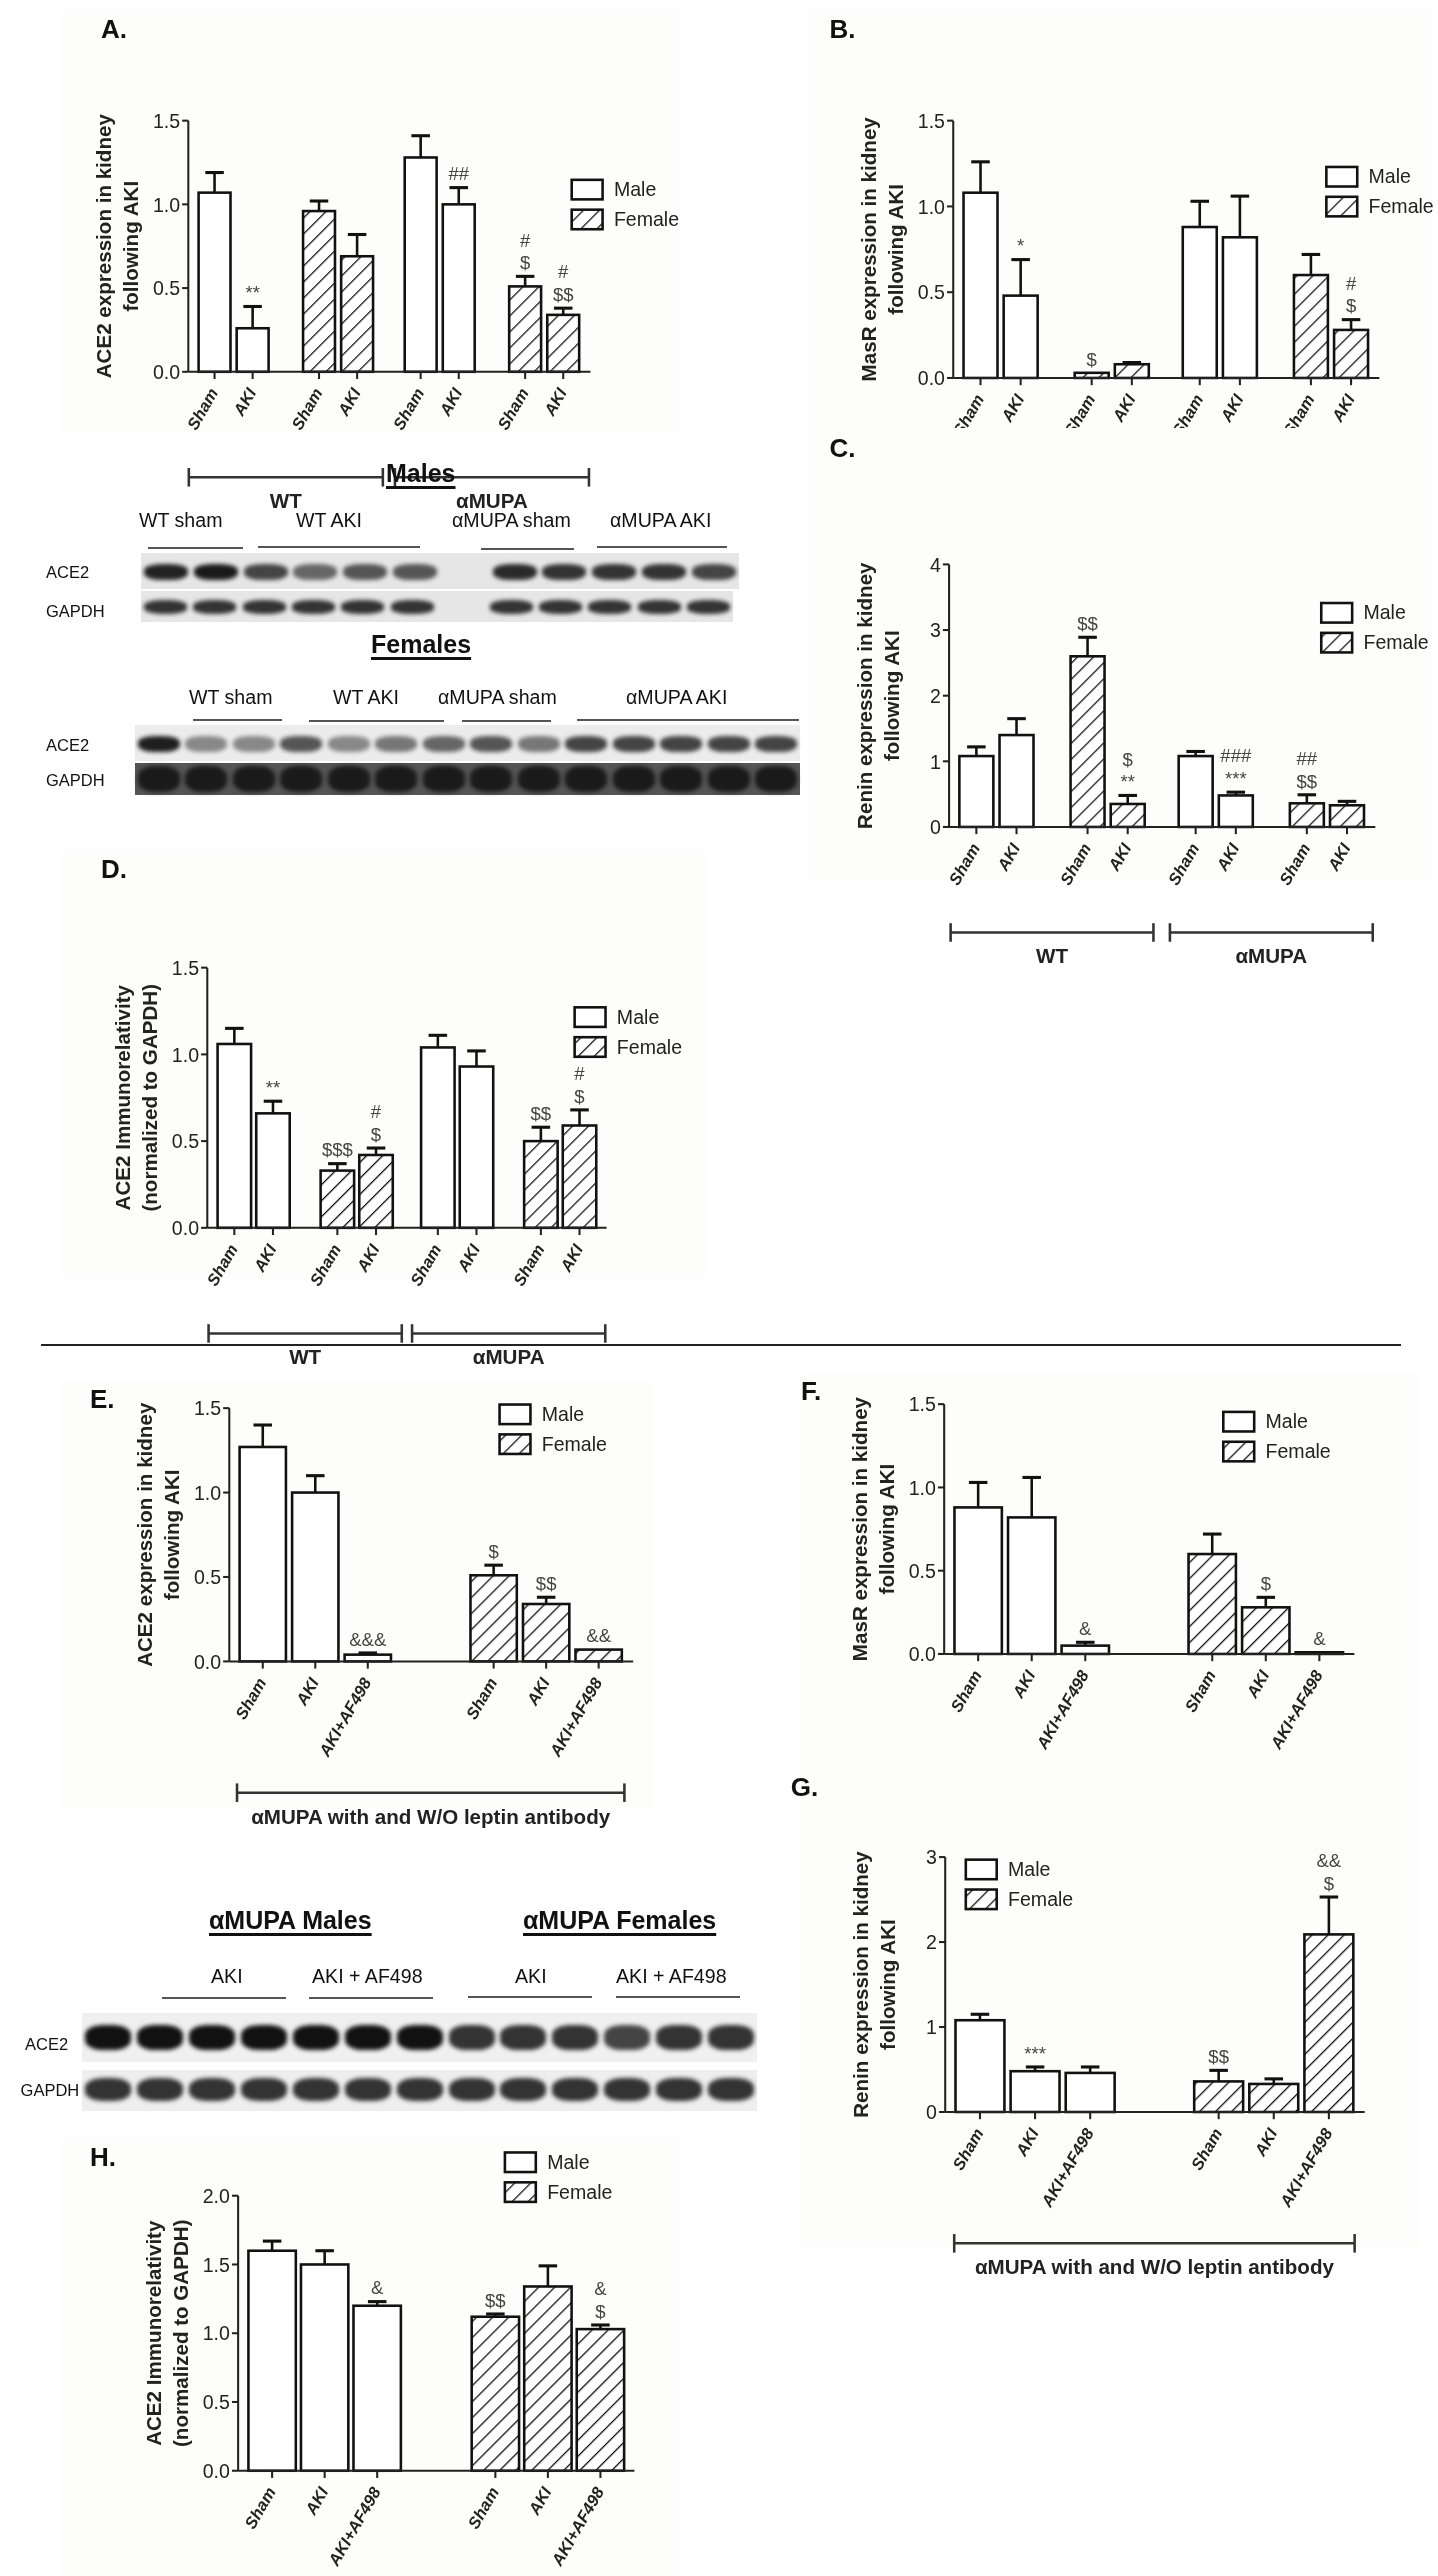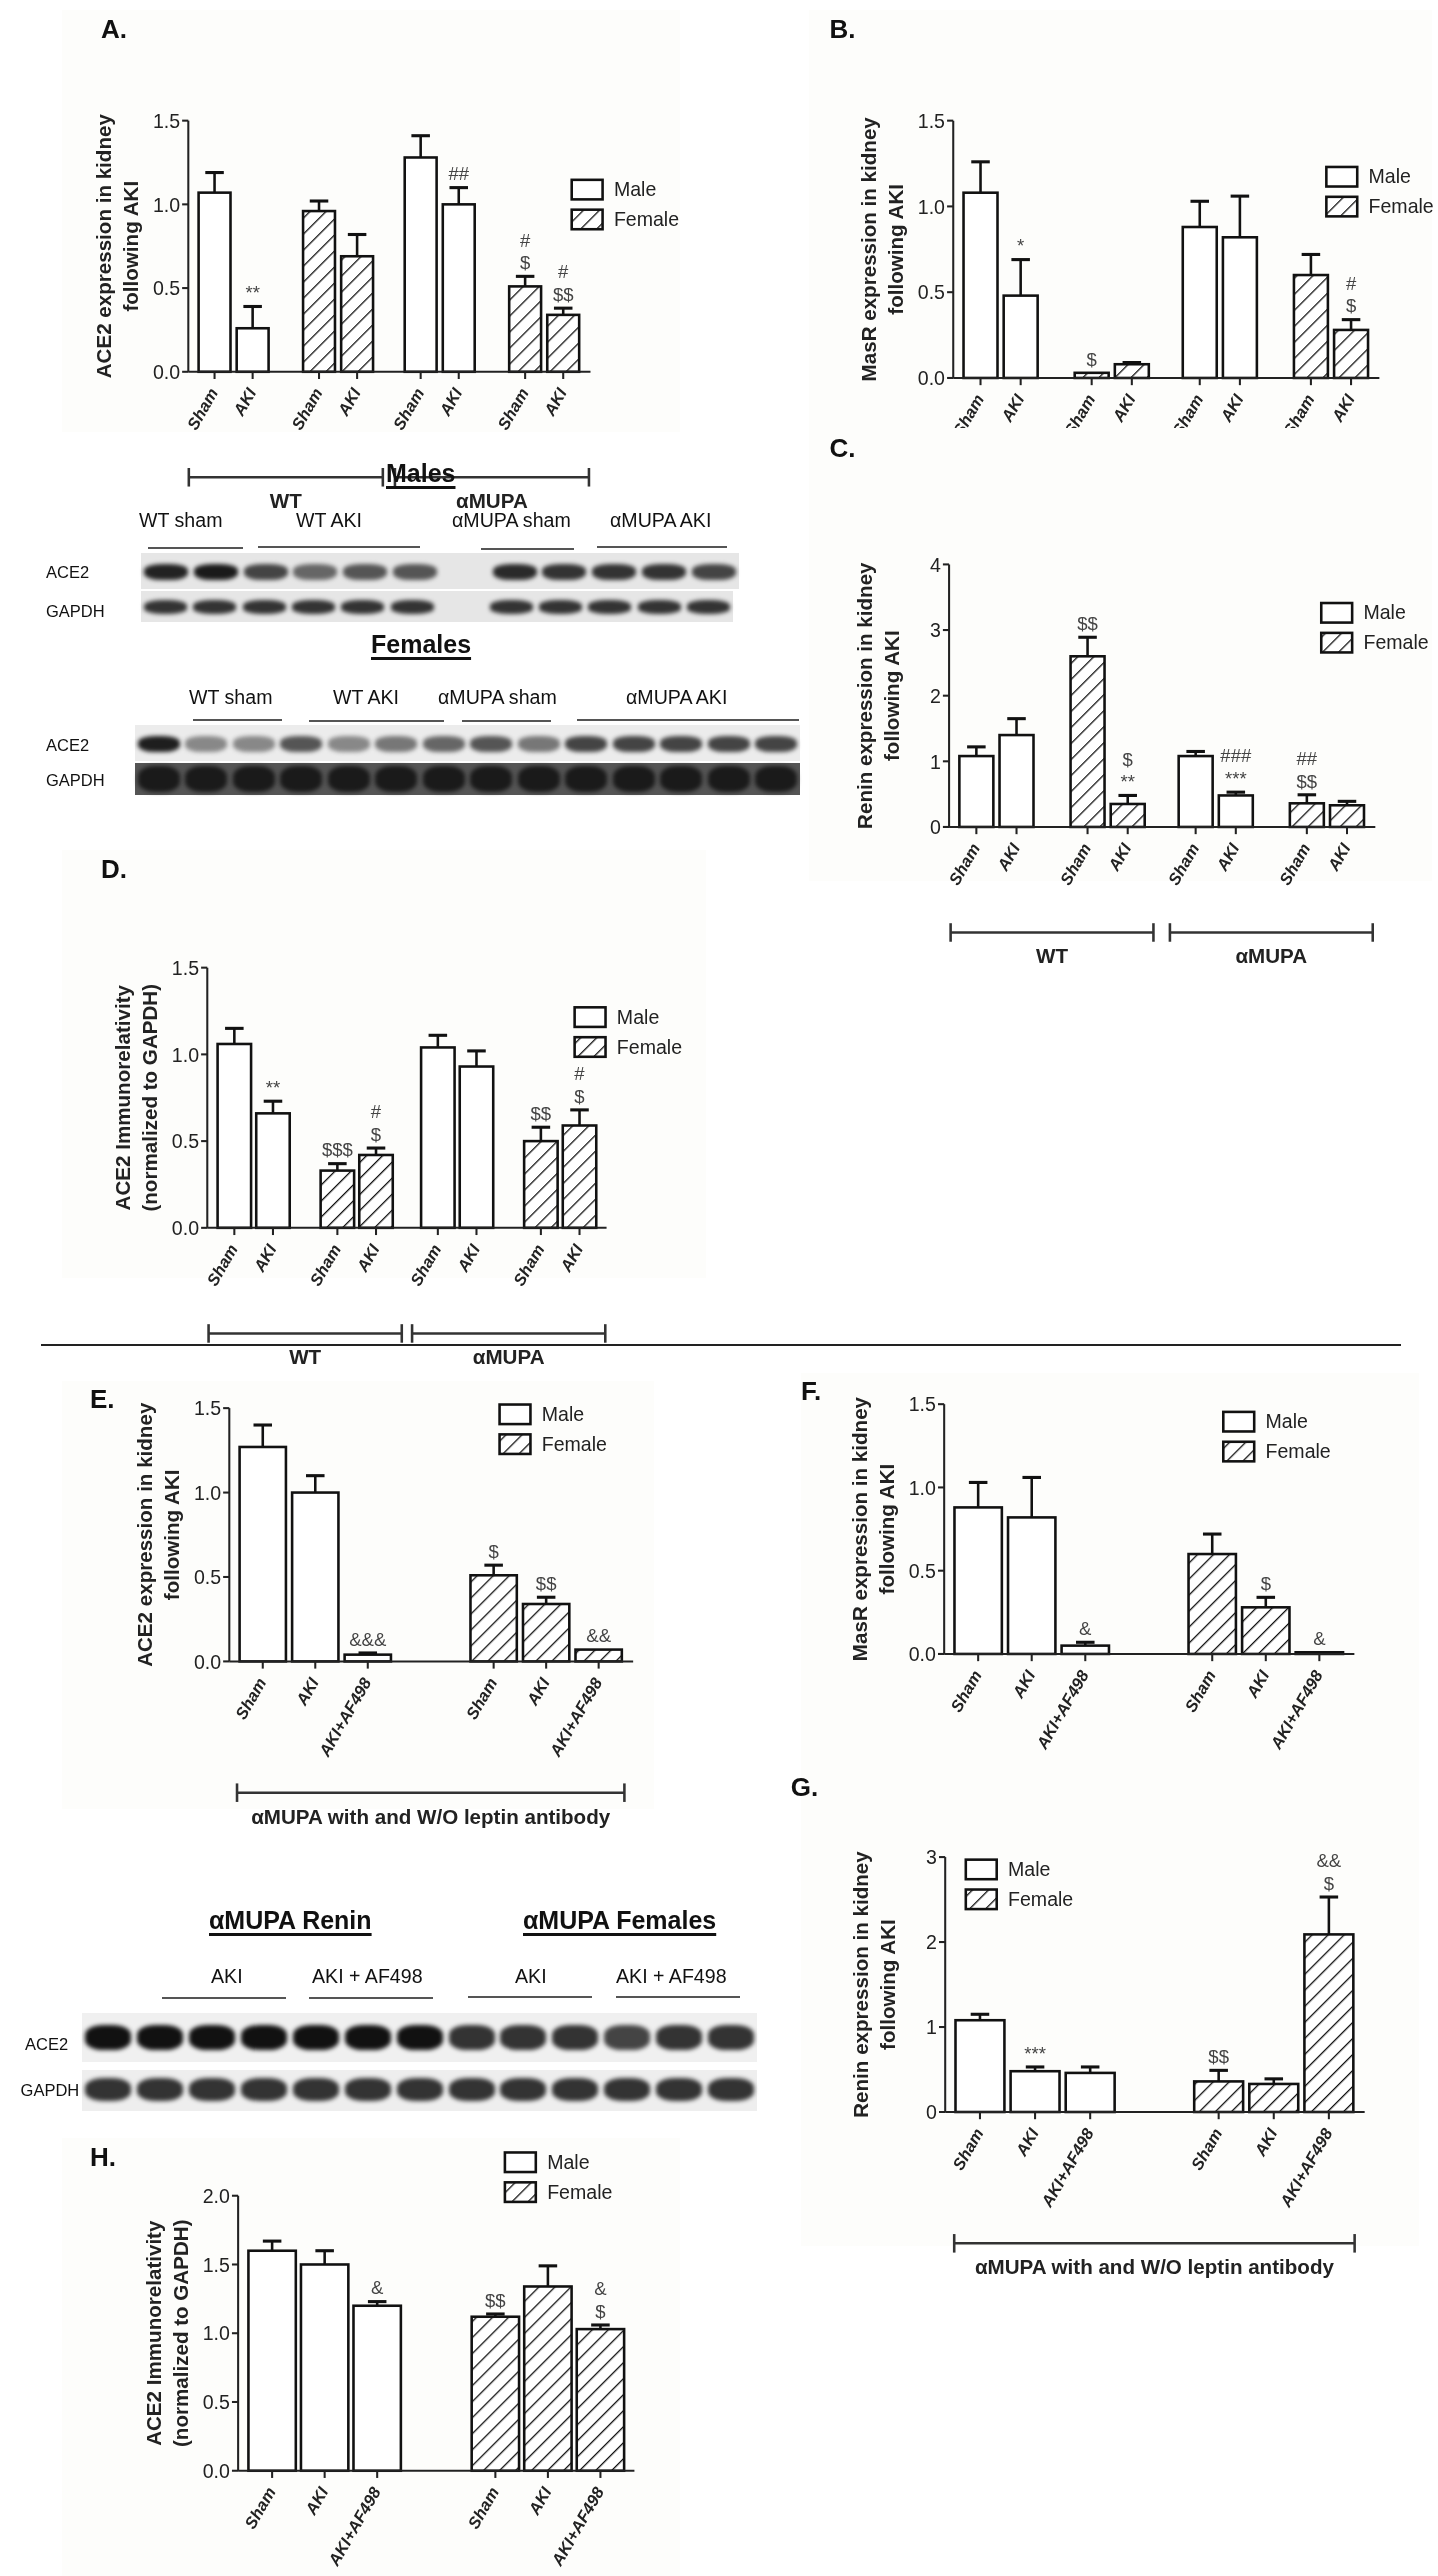--- a/index.html
+++ b/index.html
@@ -634,21 +634,21 @@
       <g>
         <rect x="320" y="170" width="60" height="38" fill="#fff" stroke="#111" stroke-width="5"></rect>
         <text x="402" y="202" font-size="38" font-family="&quot;Liberation Sans&quot;, sans-serif" fill="#222">Male</text>
         <rect x="320" y="228" width="60" height="38" fill="url(#hatch6)" stroke="#111" stroke-width="5"></rect>
         <text x="402" y="260" font-size="38" font-family="&quot;Liberation Sans&quot;, sans-serif" fill="#222">Female</text>
       </g>
     </svg>
 </div>
 
 <div class="blot" style="left:0px;top:1880px;width:773px;height:237px;">
-  <div class="blot-title" style="left:209px;top:26px;">αMUPA Renin</div>
+  <div class="blot-title" style="left:209px;top:26px;">αMUPA Males</div>
   <div class="blot-title" style="left:523px;top:26px;">αMUPA Females</div>
   <div class="blot-group-label" style="left:211px;top:85px;">AKI</div>
   <div class="blot-group-label" style="left:312px;top:85px;">AKI + AF498</div>
   <div class="blot-group-label" style="left:515px;top:85px;">AKI</div>
   <div class="blot-group-label" style="left:616px;top:85px;">AKI + AF498</div>
   <div class="blot-group-line" style="left:162px;top:117px;width:124px;"></div>
   <div class="blot-group-line" style="left:309px;top:117px;width:124px;"></div>
   <div class="blot-group-line" style="left:468px;top:116px;width:124px;"></div>
   <div class="blot-group-line" style="left:616px;top:116px;width:124px;"></div>
   <div class="blot-row-label" style="left:25px;top:155px;">ACE2</div>

